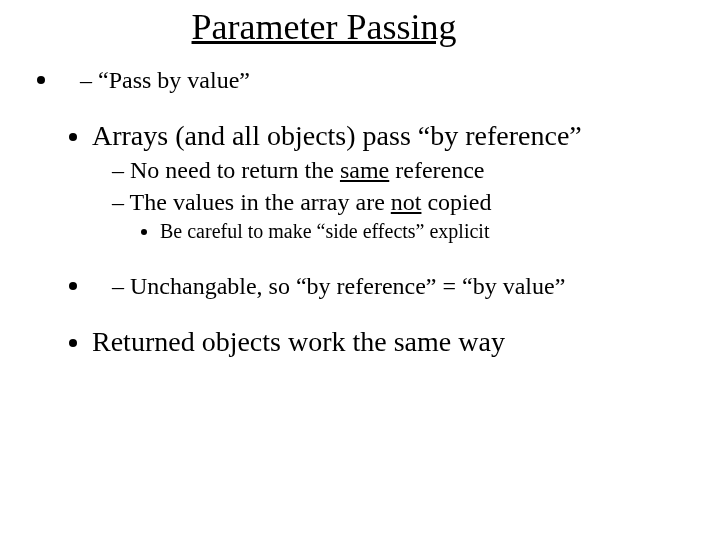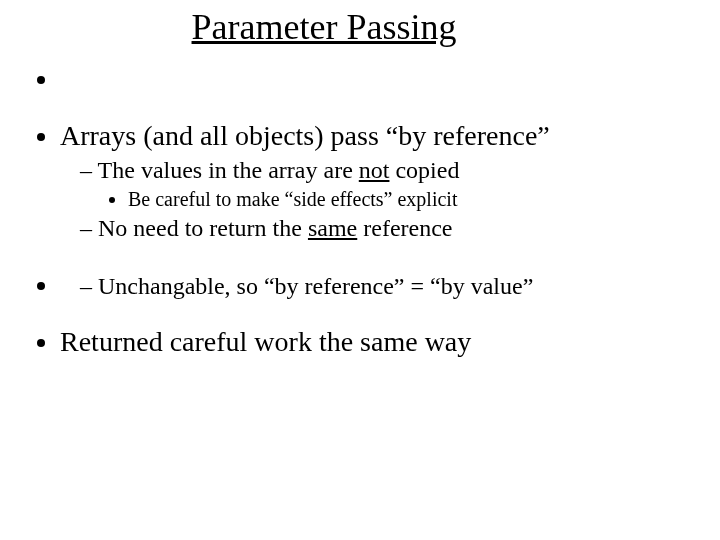--- a/index.html
+++ b/index.html
@@ -29,20 +29,21 @@
     margin: 0;
     padding-left: 38px;
     font-size: 28px;
   }
   ul.lvl1 > li {
     margin-bottom: 4px;
     line-height: 1.18;
   }
   ul.lvl1 > li.gap {
     margin-top: 24px;
+    margin-left: 32px;
   }
   ul.lvl2 {
     list-style: none;
     margin: 4px 0 0 0;
     padding-left: 20px;
     font-size: 24px;
   }
   ul.lvl2 > li {
     margin-bottom: 2px;
     line-height: 1.22;
@@ -62,37 +63,40 @@
   .u { text-decoration: underline; }
 </style>
 </head>
 <body>
 
 <div class="slide">
   <h1 class="title">Parameter Passing</h1>
 
   <ul class="lvl1">
     <li>
+      <ul class="lvl2">
+        <li><span>“Pass by value”</span></li>
+      </ul>
     </li>
 
     <li class="gap">
       <span>Arrays (and all objects) pass “by reference”</span>
       <ul class="lvl2">
+        <li><span>No need to return the </span><span class="u">same</span><span> reference</span></li>
         <li><span>The values in the array are </span><span class="u">not</span><span> copied</span>
           <ul class="lvl3">
             <li><span>Be careful to make “side effects” explicit</span></li>
           </ul>
         </li>
-        <li><span>No need to return the </span><span class="u">same</span><span> reference</span></li>
       </ul>
     </li>
 
     <li class="gap">
       <ul class="lvl2">
         <li><span>Unchangable, so “by reference” = “by value”</span></li>
       </ul>
     </li>
 
     <li class="gap">
-      <span>Returned careful work the same way</span>
+      <span>Returned objects work the same way</span>
     </li>
   </ul>
 </div>
 
 </body></html>

